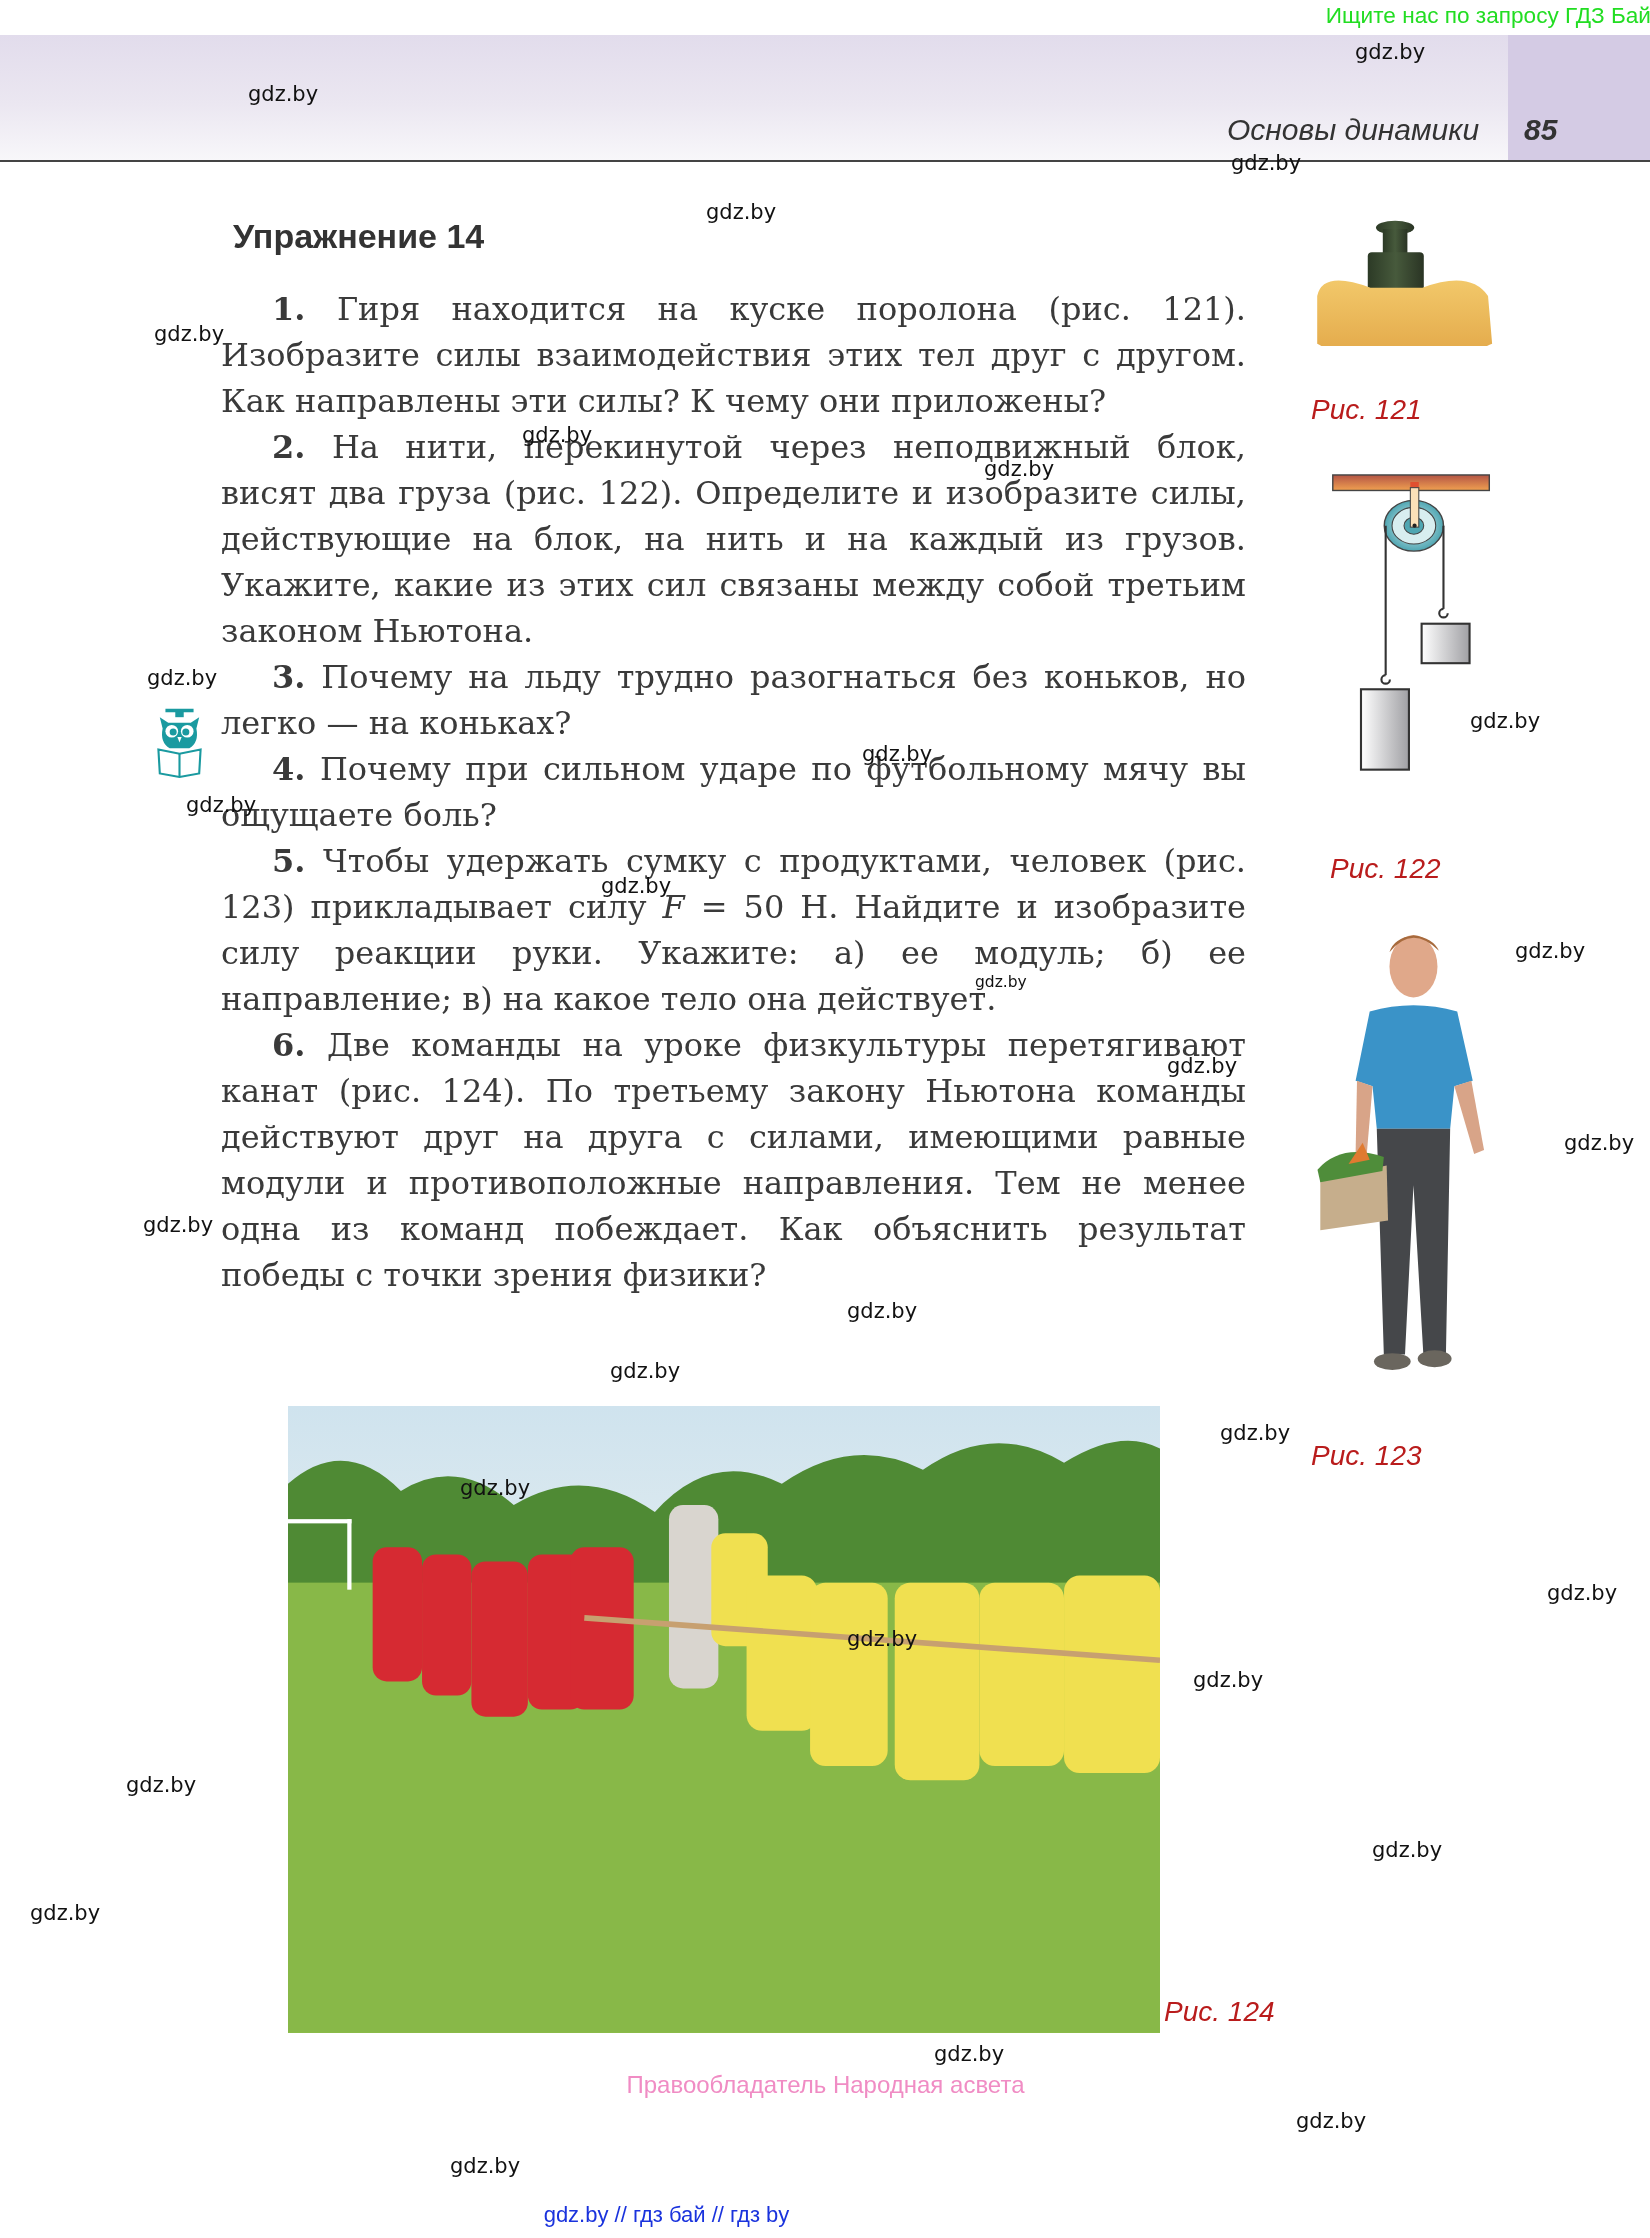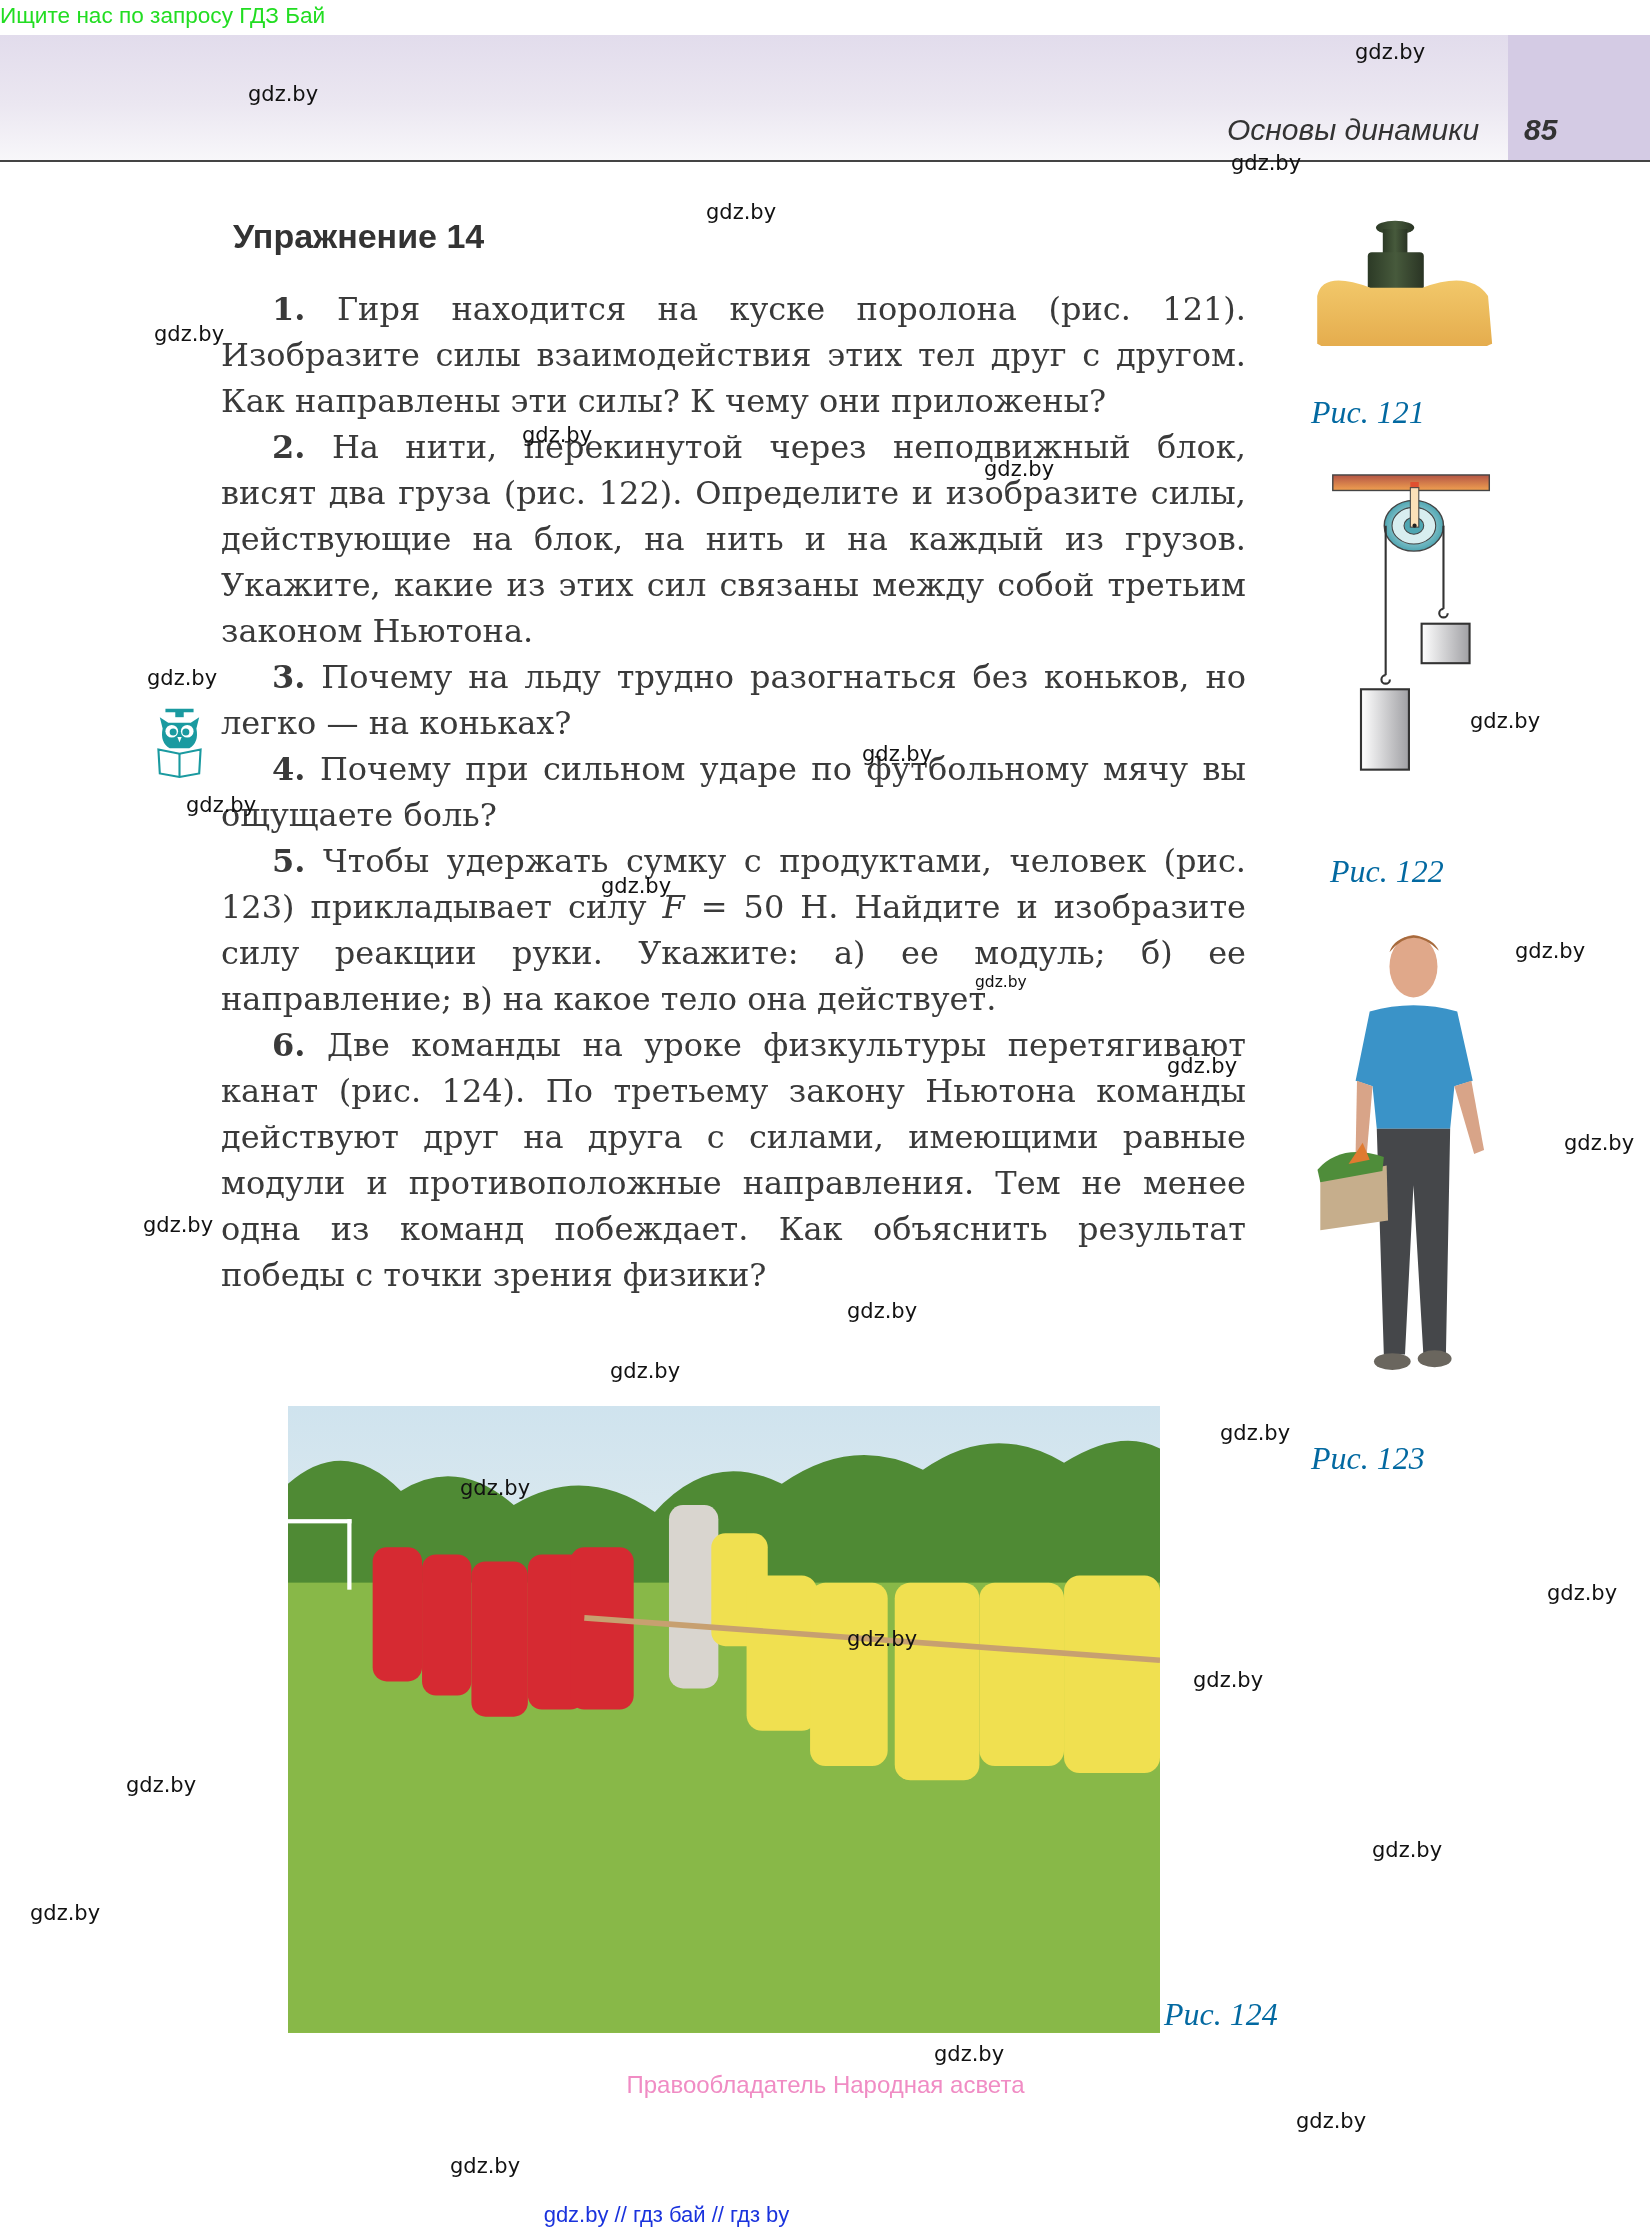--- a/index.html
+++ b/index.html
@@ -1,37 +1,37 @@
 <!DOCTYPE html>
 <html style="font-size:11.3px"><head>
 <meta charset="utf-8">
 <style>
   html, body { margin: 0; padding: 0; background: #ffffff; }
   body { width: 1651px; height: 2239px; position: relative; overflow: hidden; font-family: "Liberation Sans", sans-serif; }
 
-  .topbanner { position: absolute; left: 0; top: 0; width: 1651px; height: 34px; text-align: left; font-family: "Liberation Sans", sans-serif; font-size: 22.6px; color: #22dd22; line-height: 32px; }
+  .topbanner { position: absolute; left: 0; top: 0; width: 1651px; height: 34px; text-align: right; font-family: "Liberation Sans", sans-serif; font-size: 22.6px; color: #22dd22; line-height: 32px; }
 
   .header { position: absolute; left: 0; top: 35px; width: 1651px; height: 126px;
     background: linear-gradient(180deg, #e2dcec 0%, #ebe7f1 55%, #f8f7fa 100%); }
   .header-tab { position: absolute; left: 1508px; top: 35px; width: 143px; height: 126px; background: #d4cbe4; }
   .header-rule { position: absolute; left: 0; top: 160px; width: 1651px; height: 2.1px; background: #444; }
   .chapter-title { position: absolute; left: 1227px; top: 113px; font-size: 30px; font-style: italic; color: #333; font-family: "Liberation Sans", sans-serif; }
   .page-number { position: absolute; left: 1524px; top: 113px; font-size: 30px; font-style: italic; font-weight: bold; color: #333; font-family: Liberation Sans, sans-serif; }
 
   .wm { position: absolute; font-family: "DejaVu Sans", sans-serif; font-size: 21px; color: #111; white-space: nowrap; }
   .wm.small { font-size: 15.5px; }
 
   .exercise-title { position: absolute; left: 233px; top: 217px; font-family: "Liberation Sans", sans-serif; font-weight: bold; font-size: 34px; color: #333; }
 
   .body-text { position: absolute; left: 221px; width: 1025px; font-family: "DejaVu Serif", serif; font-size: 32px; line-height: 46px; color: #3a3a3a; text-align: justify; }
   .task { margin: 0; text-indent: 51px; }
   .task .num { font-weight: bold; }
   .task .formula { font-style: italic; }
 
-  .fig-caption { position: absolute; font-family: Liberation Serif, serif; font-style: italic; font-size: 32px; color: #0369a1; }
+  .fig-caption { position: absolute; font-family: Liberation Sans, sans-serif; font-style: italic; font-size: 28px; color: #b91c1c; }
 
   .owl-icon { position: absolute; left: 157px; top: 707px; width: 45px; width: 45px; height: 71px; }
 
   .fig { position: absolute; }
   .photo { position: absolute; left: 288px; top: 1406px; width: 872px; height: 627px; overflow: hidden;
     background: linear-gradient(180deg, #cfe3ee 0%, #d9e8ef 18%, #6d9e4a 26%, #5d8f3a 40%, #8ab84a 48%, #95c24f 100%); }
 
   .copyright { position: absolute; left: 0; width: 1651px; top: 2071px; text-align: center; font-family: "Liberation Sans", sans-serif; font-size: 24px; color: #f08cc4; }
   .footer-links { position: absolute; left: 0; width: 1333px; top: 2202px; text-align: center; font-family: "Liberation Sans", sans-serif; font-size: 22px; color: #1a33dd; }
 </style>

